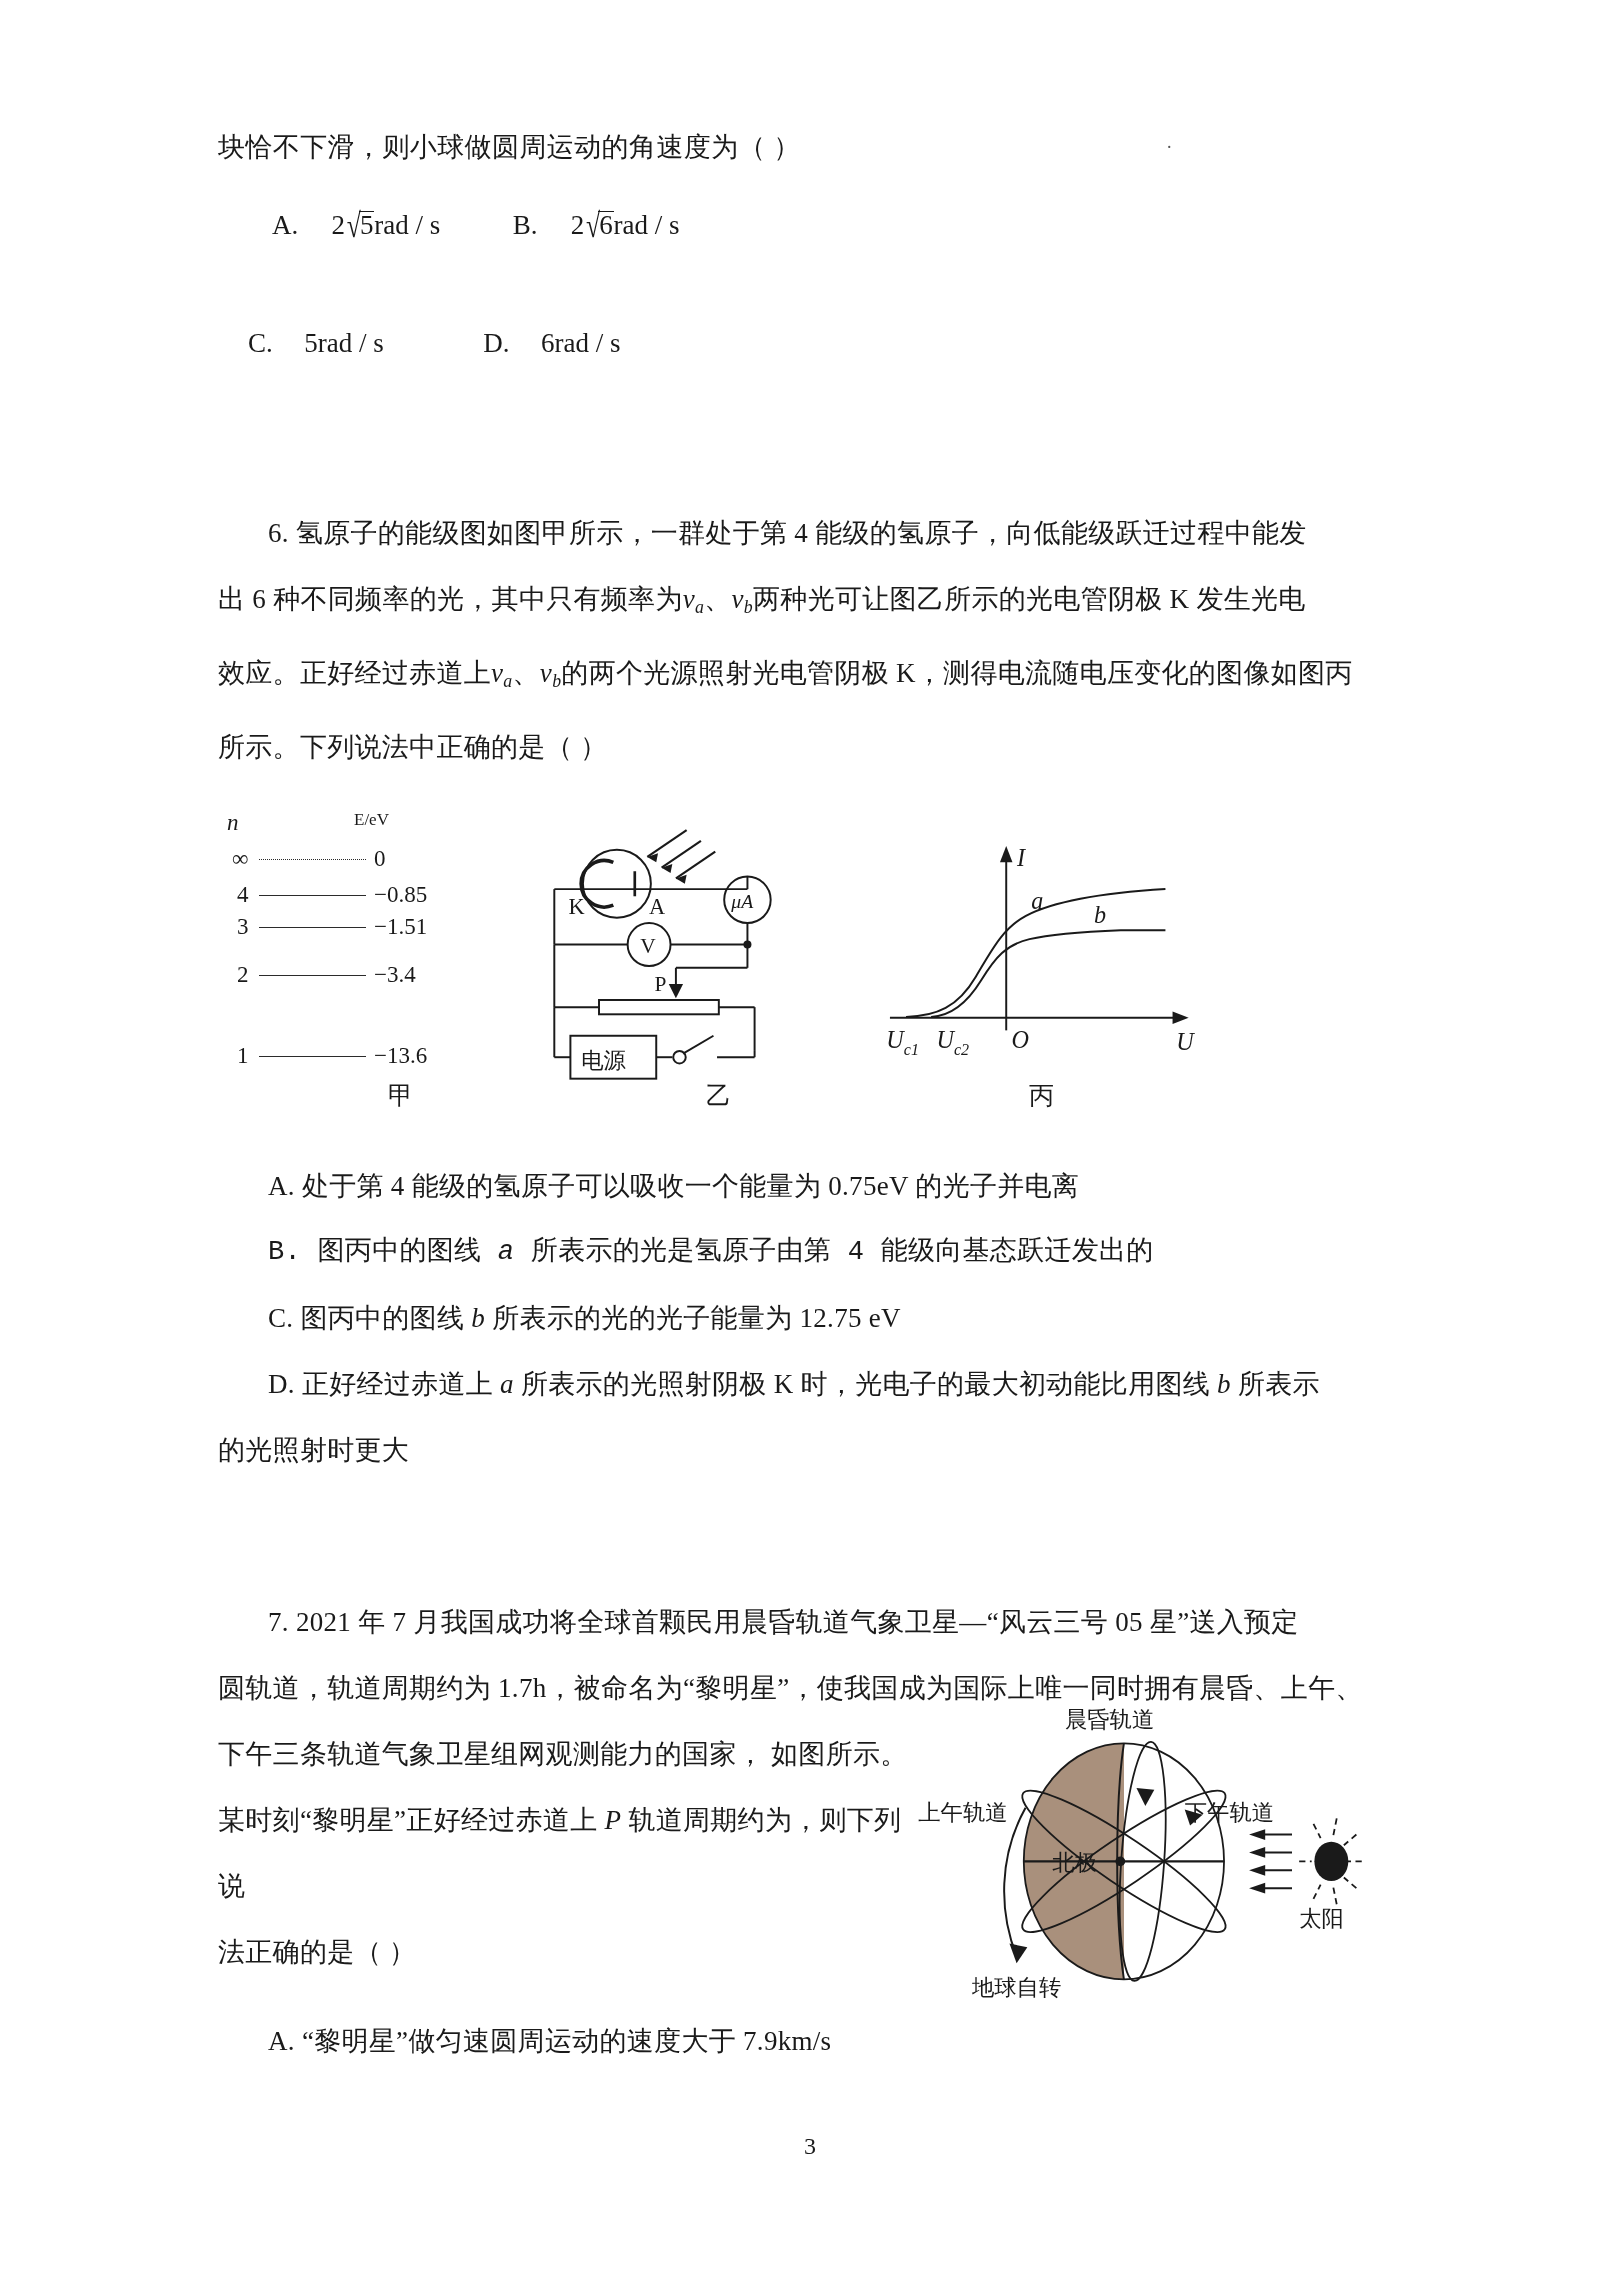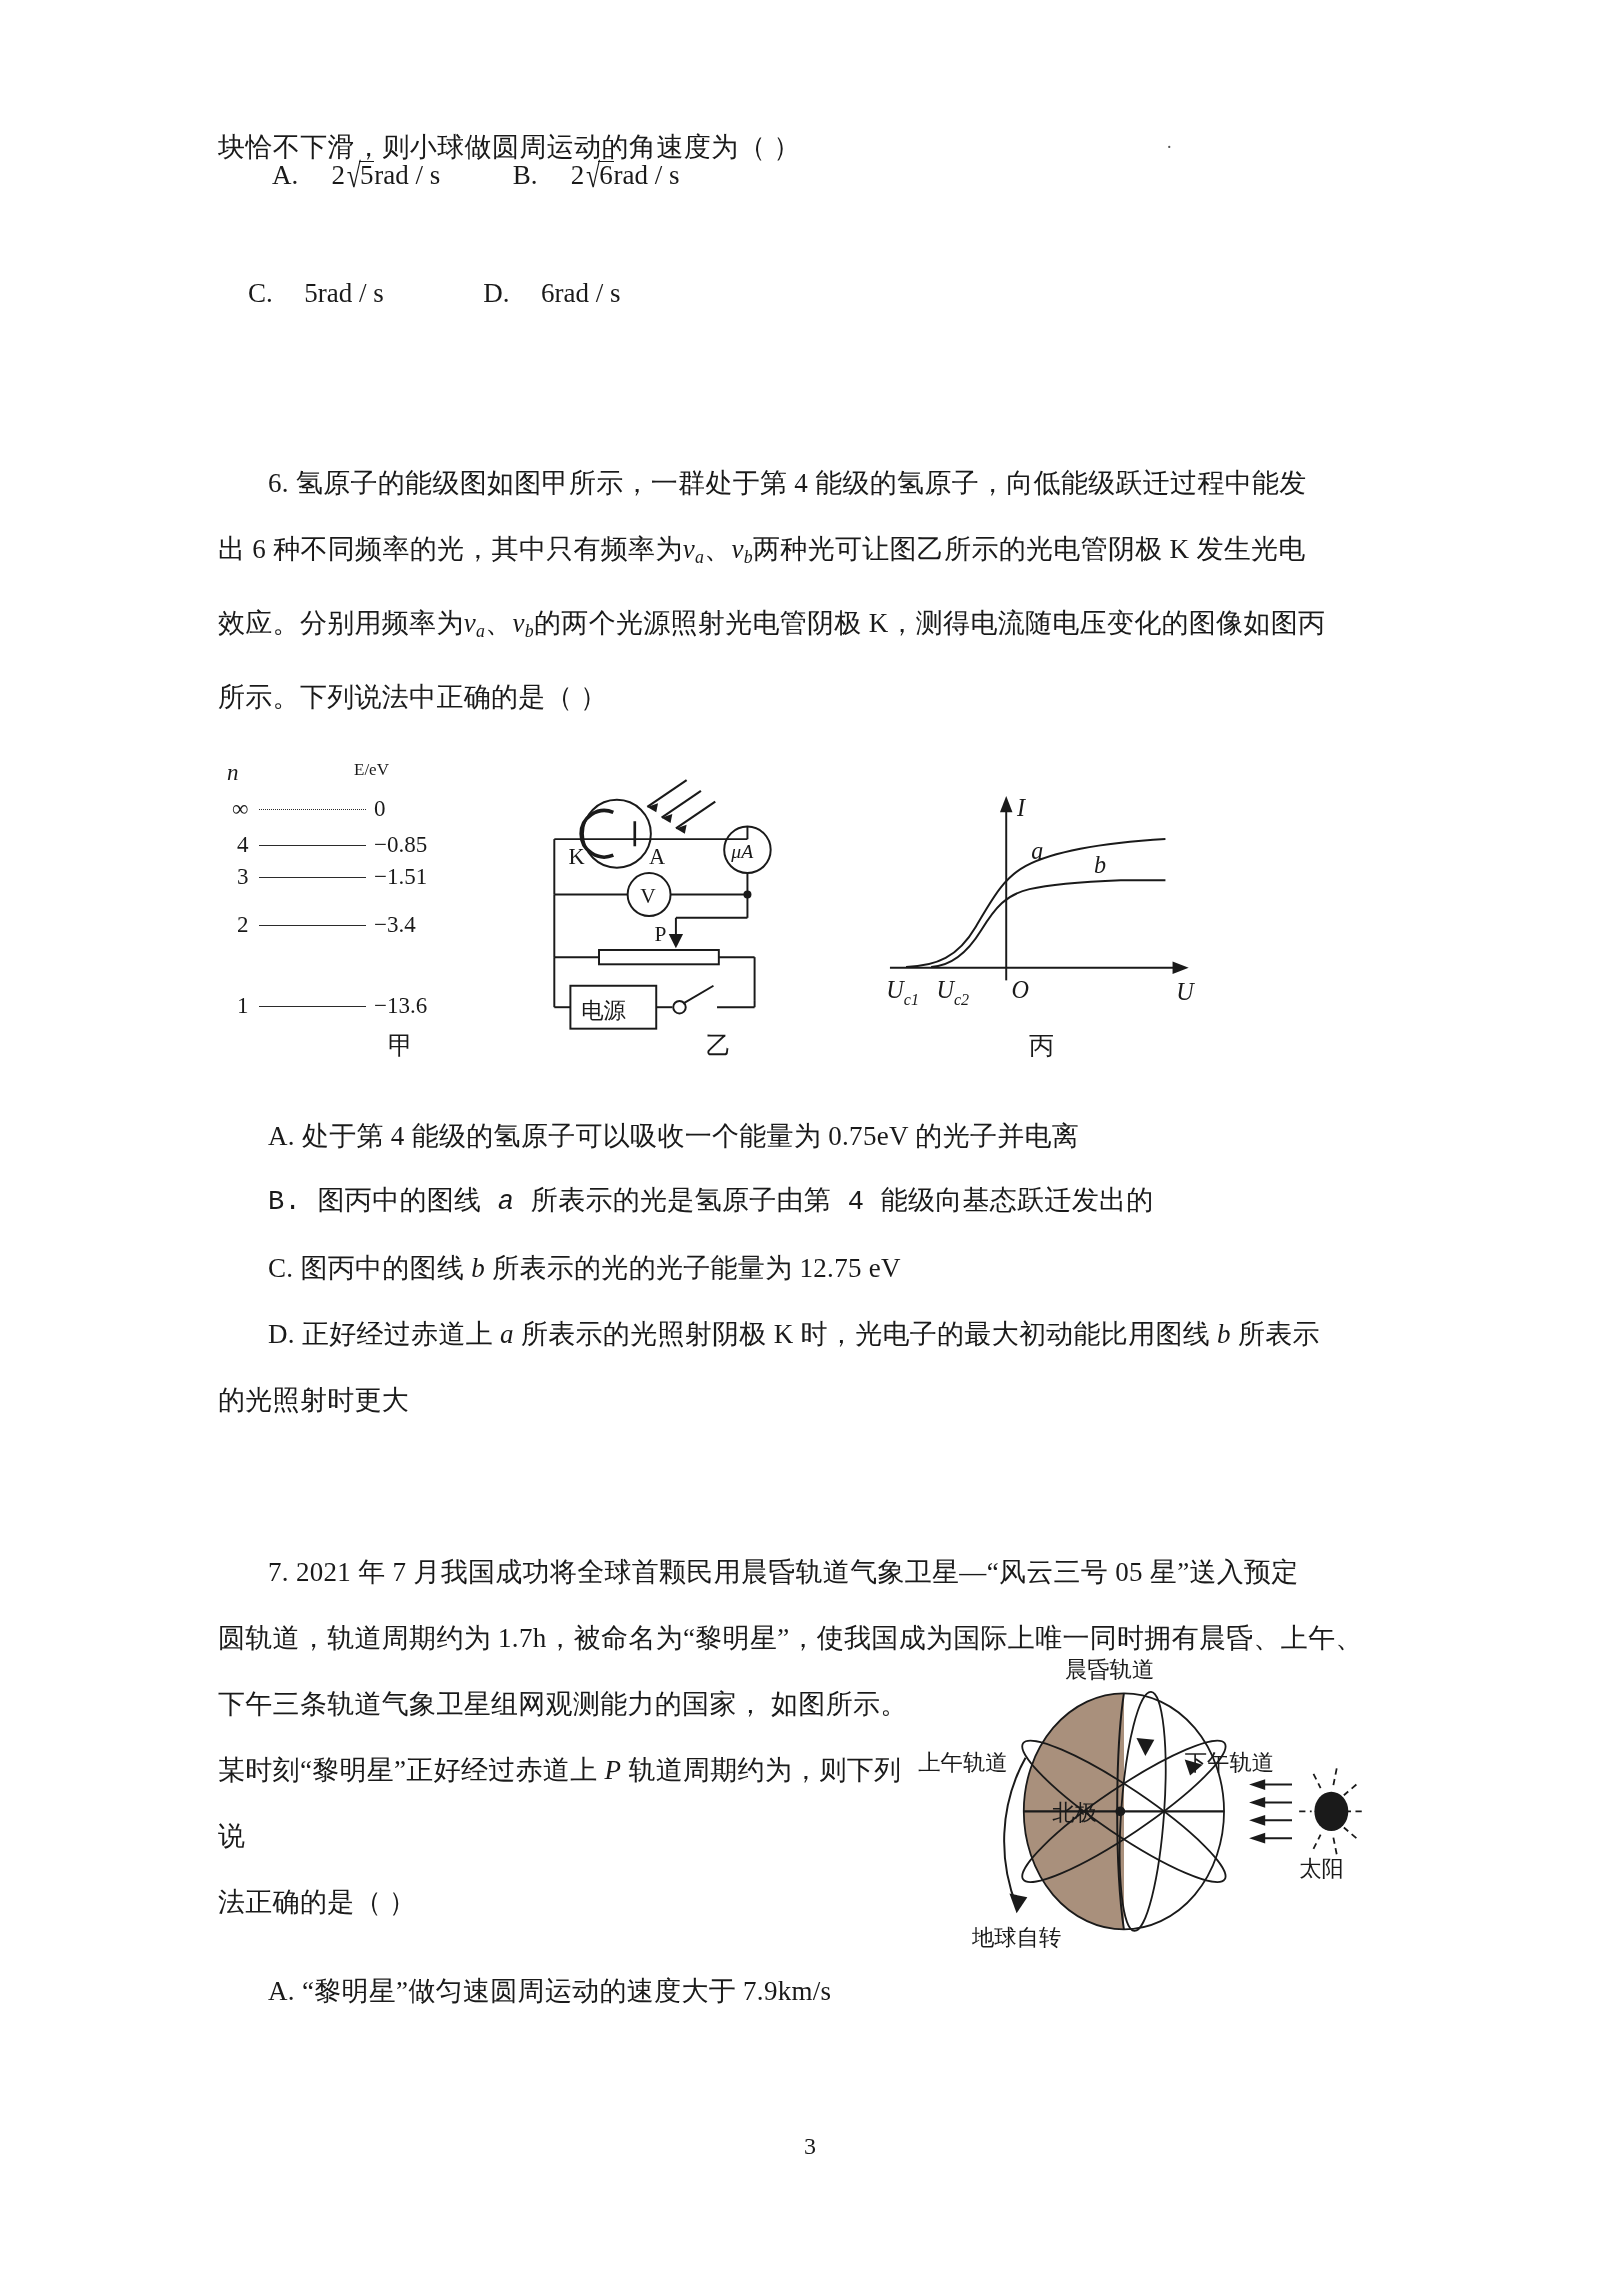--- a/index.html
+++ b/index.html
@@ -191,21 +191,21 @@
 </style>
 </head>
 <body>
 
 <div class="page">
 
   <div class="dot-mark">.</div>
 
   <div class="content">
 
-    <div class="q-line" style="">块恰不下滑，则小球做圆周运动的角速度为（    ）</div>
+    <div class="q-line" style="margin-bottom:50px;">块恰不下滑，则小球做圆周运动的角速度为（    ）</div>
 
     <div class="opt-row" style="margin-left:54px; margin-bottom:91px;">
       <span class="opt-label">
         <span>A.</span>
         <span style="display:inline-block;width:19.7px;"></span>
         <span>2</span><span class="sqrt"><span class="radsign">√</span><span class="radicand">5</span></span><span>rad / s</span>
       </span>
       <span style="display:inline-block;width:59px;"></span>
       <span class="opt-label">
         <span>B.</span>
@@ -229,21 +229,21 @@
     </div>
 
     <div style="height:143px;"></div>
 
     <div class="para">
       <div style="text-indent:50px;">6. 氢原子的能级图如图甲所示，一群处于第 4 能级的氢原子，向低能级跃迁过程中能发</div>
       <div>
         <span>出 6 种不同频率的光，其中只有频率为</span><span class="ital">ν</span><span class="sub">a</span><span>、</span><span class="ital">ν</span><span class="sub">b</span><span>两种光可让图乙所示的光电管阴极 K 发生光电</span>
       </div>
       <div>
-        <span>效应。分别用频率为</span><span class="ital">ν</span><span class="sub">a</span><span>、</span><span class="ital">ν</span><span class="sub">b</span><span>的两个光源照射光电管阴极 K，测得电流随电压变化的图像如图丙</span>
+        <span>效应。正好经过赤道上</span><span class="ital">ν</span><span class="sub">a</span><span>、</span><span class="ital">ν</span><span class="sub">b</span><span>的两个光源照射光电管阴极 K，测得电流随电压变化的图像如图丙</span>
       </div>
       <div>所示。下列说法中正确的是（    ）</div>
     </div>
 
     <div class="fig6" style="margin-top:30px;">
 
       <div class="energy">
         <div class="en-head-n">n</div>
         <div class="en-head-e">E/eV</div>
 

